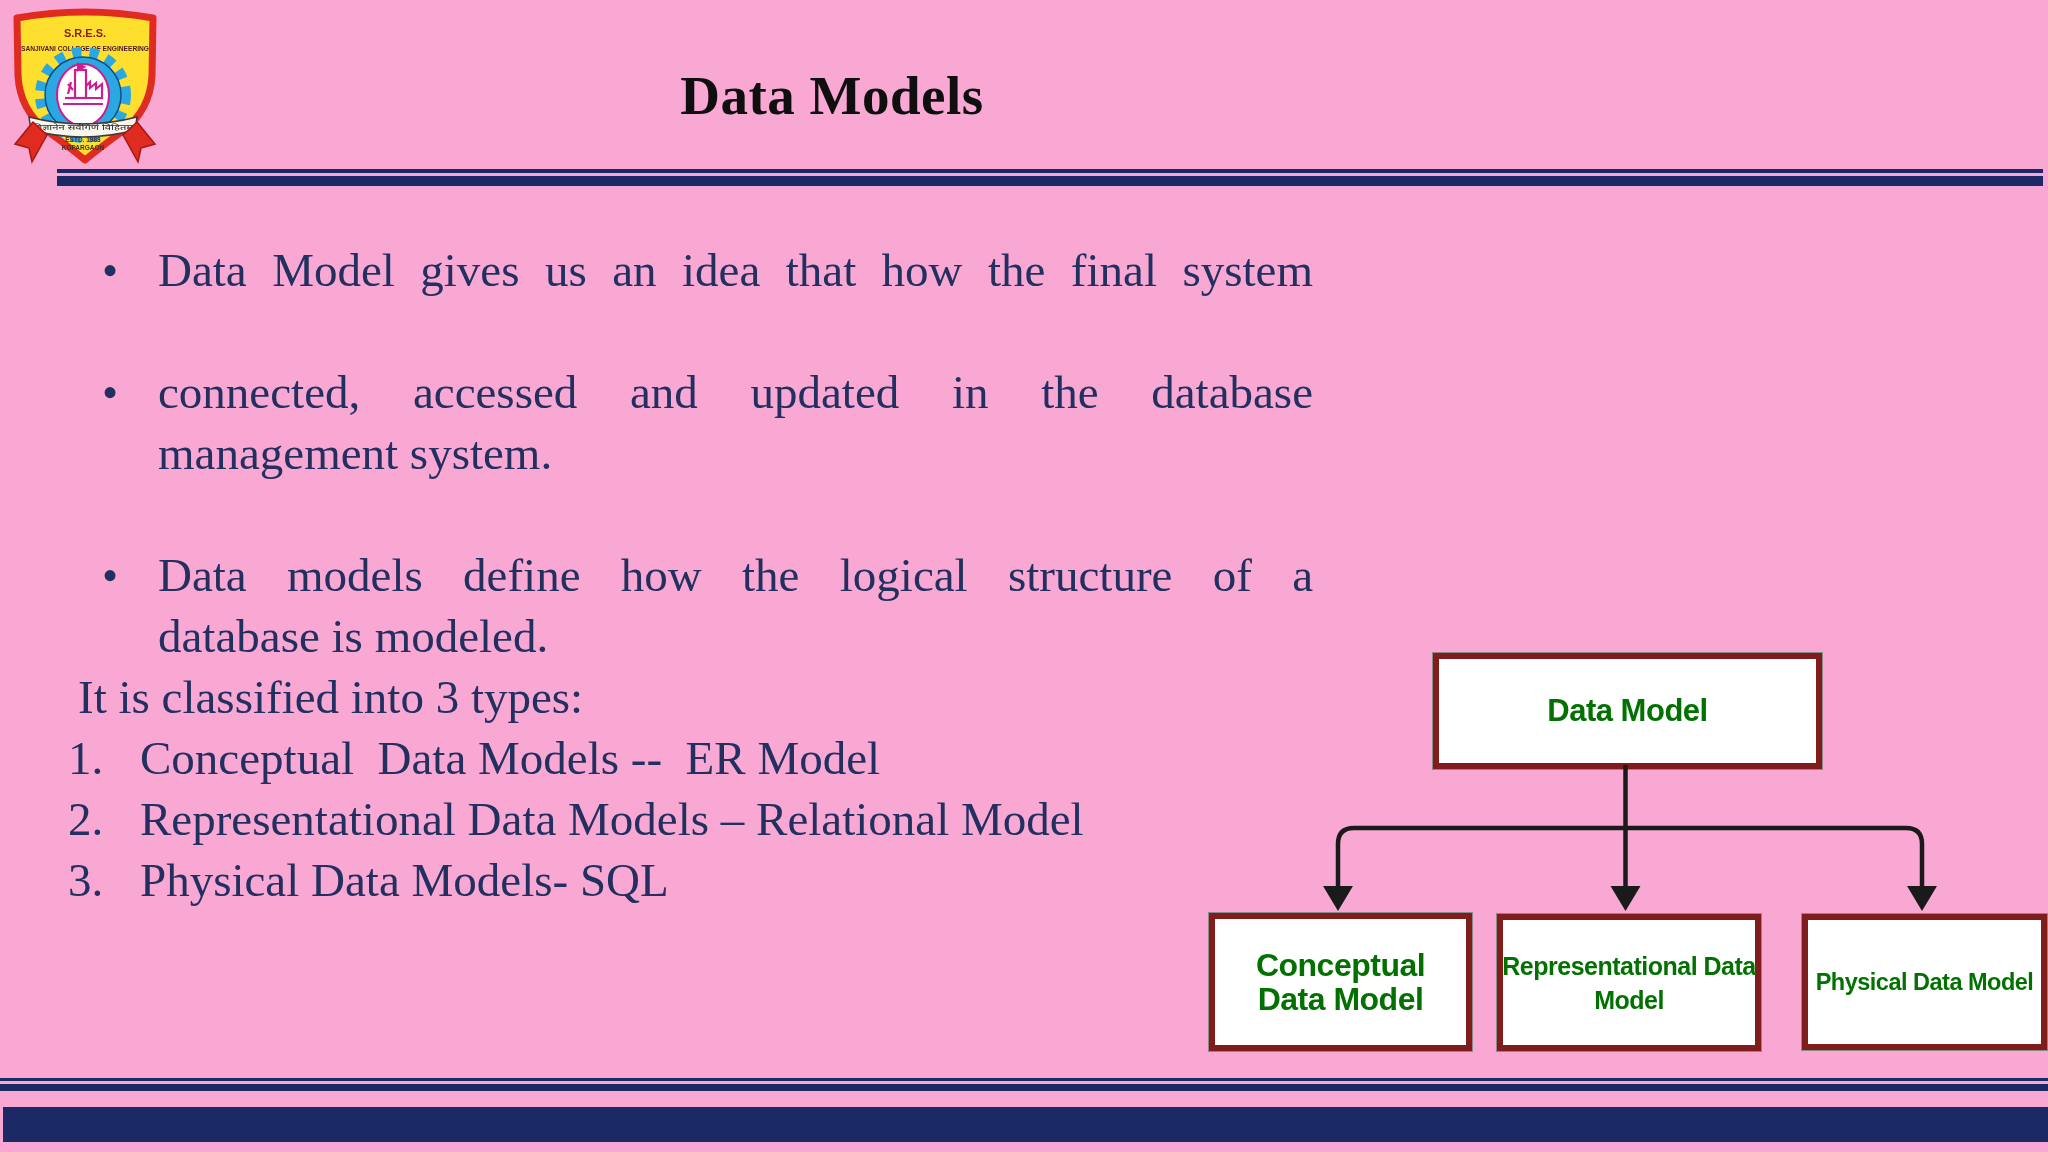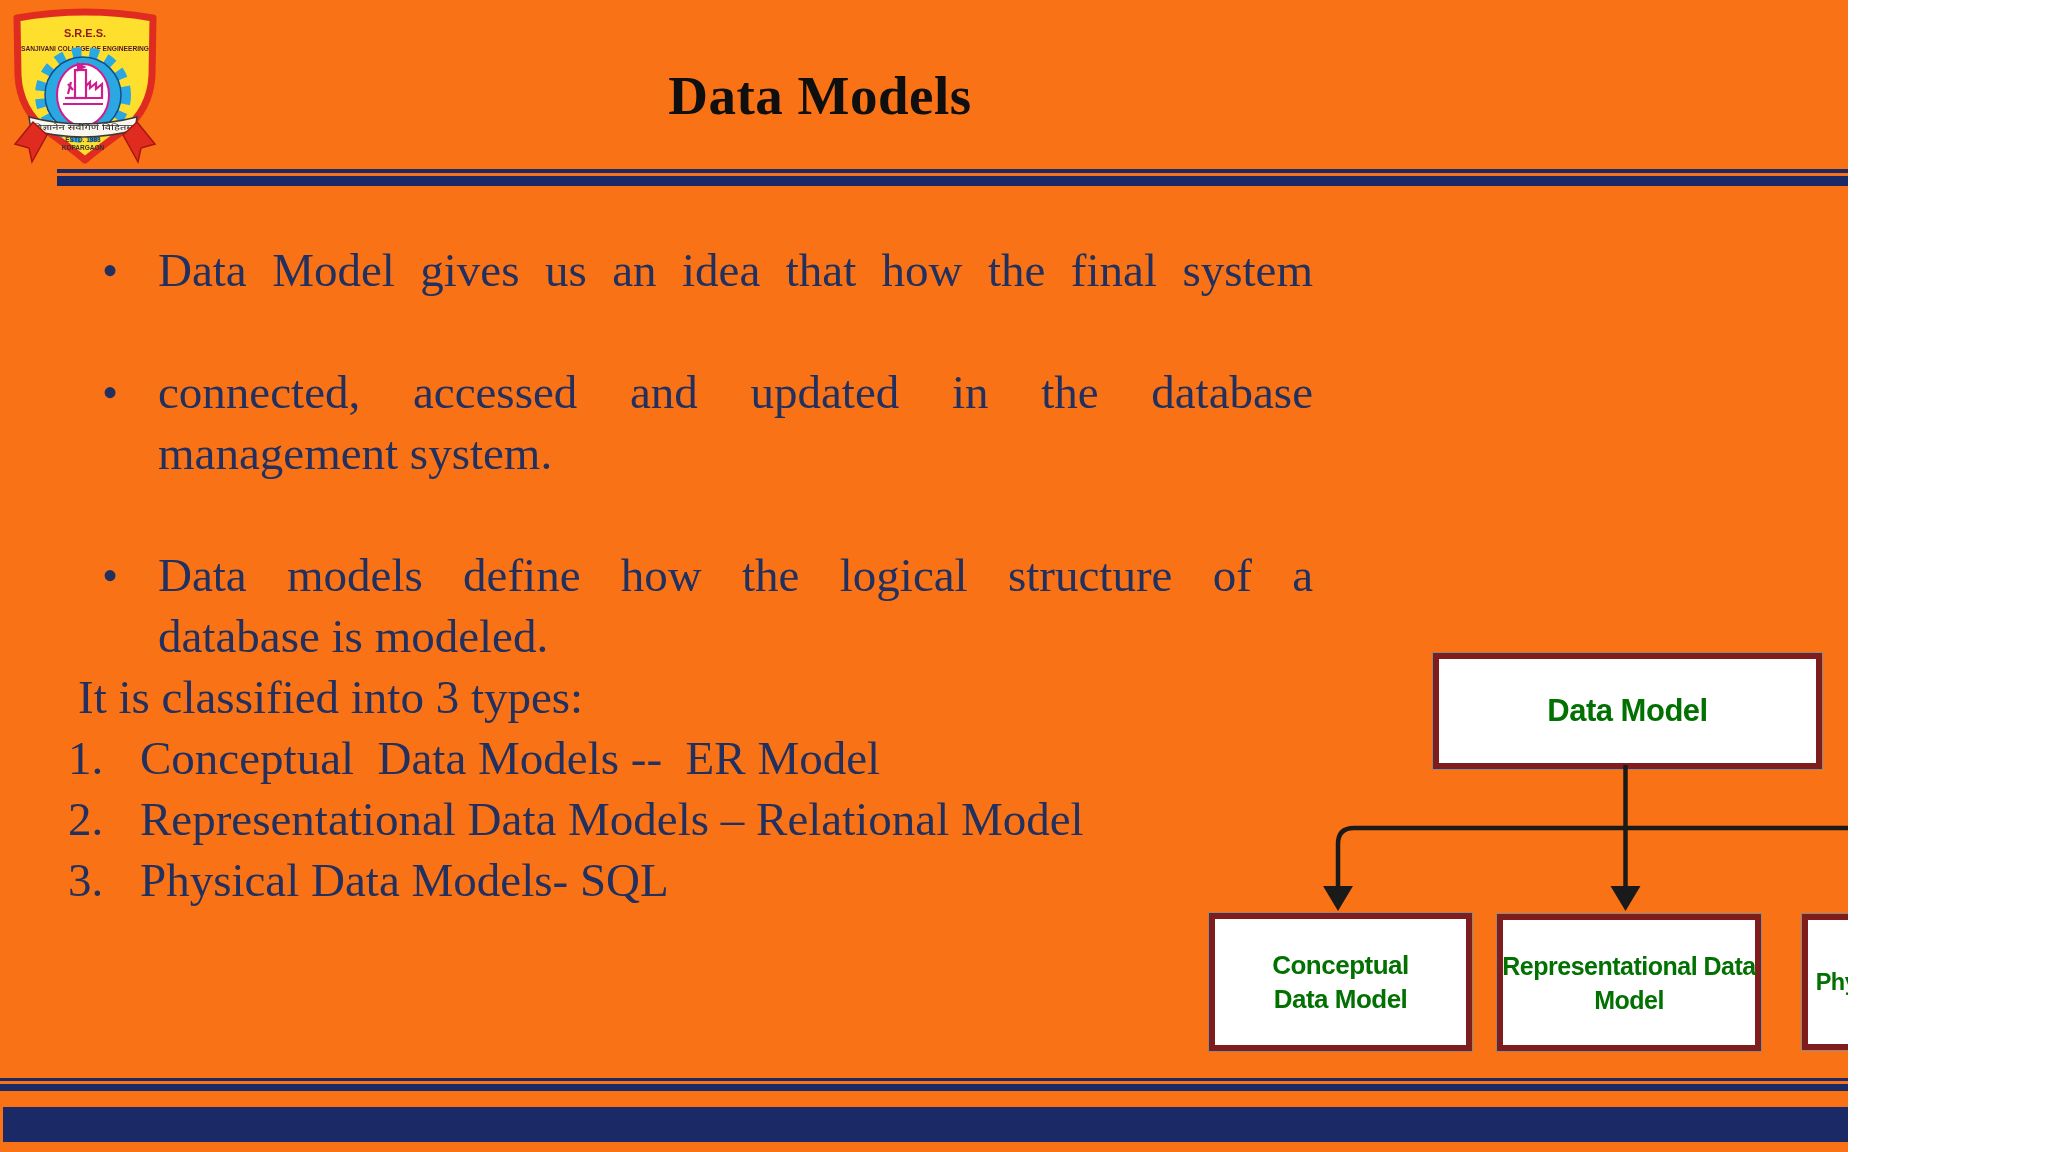--- a/index.html
+++ b/index.html
@@ -1,23 +1,23 @@
 <!DOCTYPE html>
 <html><head>
 <meta charset="utf-8">
 <style>
   html,body{margin:0;padding:0;background:#ffffff;}
-  .slide{position:relative;width:1848px;height:1152px;background:#f97316;overflow:hidden;
+  .slide{position:relative;width:2048px;height:1152px;background:#f9a8d4;overflow:hidden;
          font-family:"Liberation Serif", serif;}
 
   
   .logo{position:absolute;left:5px;top:4px;width:160px;height:166px;}
   .title{position:absolute;left:0;top:64px;width:1640px;text-align:center;
          font-family:"Liberation Serif", serif;font-weight:bold;font-size:55px;
-         color:#0f0f0f;letter-spacing:0.5px;}
+         color:#0f0f0f;letter-spacing:0.5px;padding-left:12px;}
   .rule-thin{position:absolute;left:57px;top:169px;width:1986px;height:4px;background:#1b2a66;}
   .rule-thick{position:absolute;left:57px;top:176px;width:1986px;height:10px;background:#1b2a66;}
 
   
   .textblock{position:absolute;left:0;top:240px;width:1320px;color:#21305f;
              font-size:47px;}
   .para{position:absolute;left:0;width:1320px;}
   .p1{top:0;} .p2{top:122px;} .p3{top:305px;}
   .bullet{position:absolute;left:102px;top:0;width:56px;height:61px;line-height:61px;
           font-size:46px;color:#21305f;}
@@ -31,21 +31,21 @@
   .ntext{position:absolute;left:140px;top:0;white-space:pre;}
 
   
   .dbox{position:absolute;background:#ffffff;border:6px solid #7f1d1d;
         box-shadow:0 0 0 1px #8a8a8a;display:flex;flex-direction:column;
         align-items:center;justify-content:center;
         font-family:"Liberation Sans", sans-serif;font-weight:bold;color:#027102;
         text-align:center;}
   .dbox .dline{white-space:nowrap;letter-spacing:-0.5px;}
   .root-box{left:1433px;top:653px;width:377px;height:104px;font-size:31px;}
-  .child1{left:1209px;top:913px;width:251px;height:126px;font-size:26px;line-height:34px;}
+  .child1{left:1209px;top:913px;width:251px;height:126px;font-size:32px;line-height:34px;}
   .child2{left:1497px;top:914px;width:252px;height:125px;font-size:25px;line-height:34px;}
   .child3{left:1802px;top:914px;width:233px;height:124px;font-size:23.5px;}
   .connectors{position:absolute;left:1200px;top:758px;width:760px;height:160px;}
 
   
   .foot-line1{position:absolute;left:0;top:1078px;width:2048px;height:3px;background:#1b2a66;}
   .foot-line2{position:absolute;left:0;top:1084px;width:2048px;height:7px;background:#1b2a66;}
   .foot-bar{position:absolute;left:3px;top:1107px;width:2045px;height:35px;background:#1b2a66;}
 </style>
 </head>

